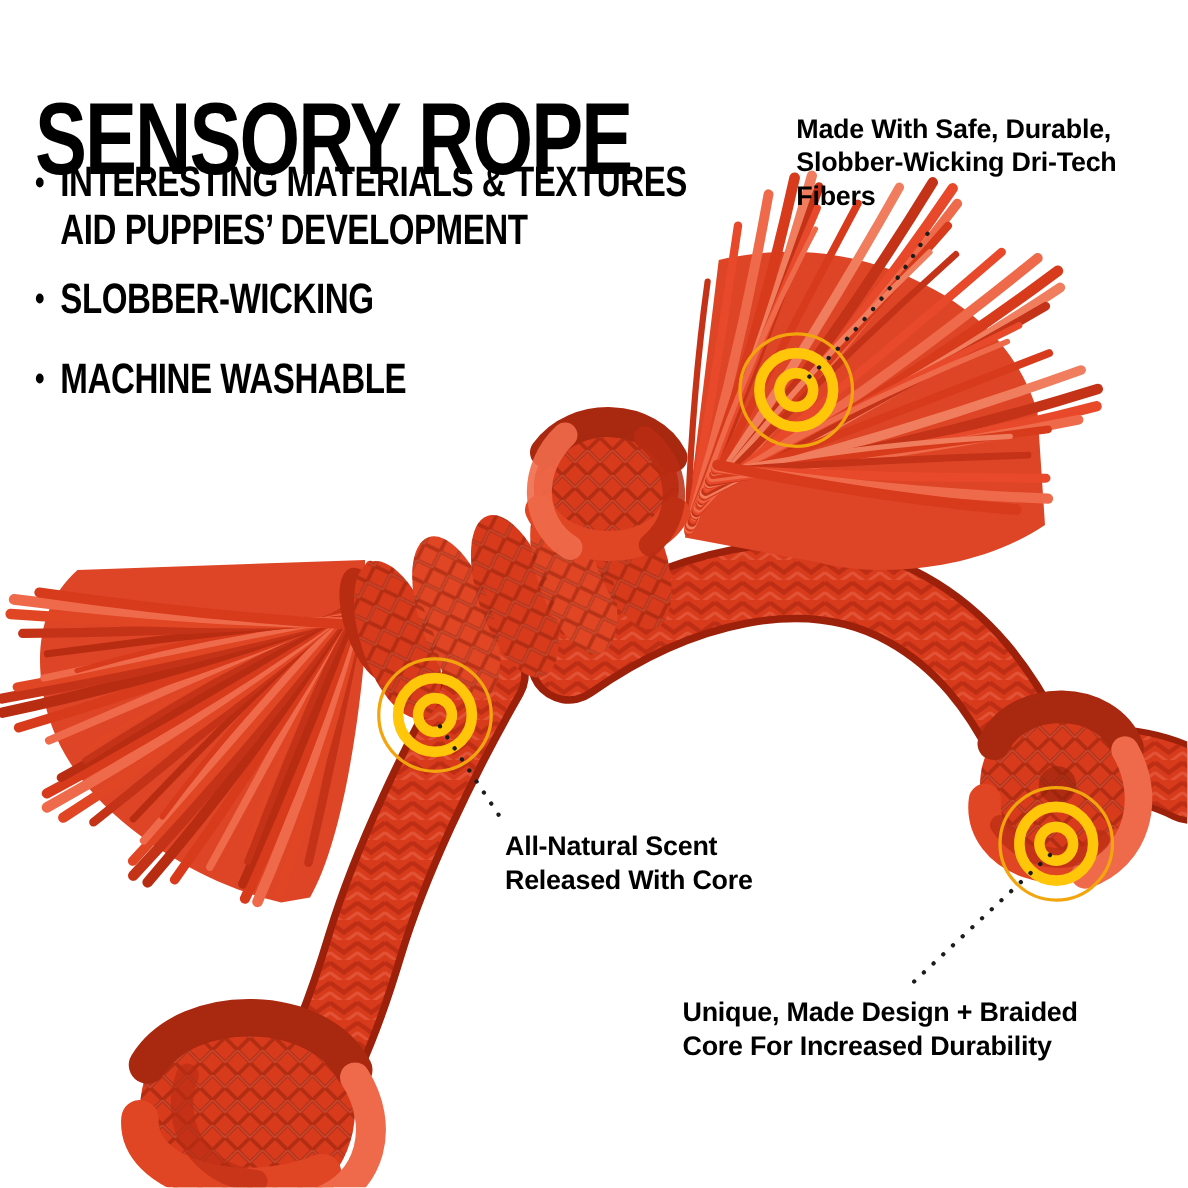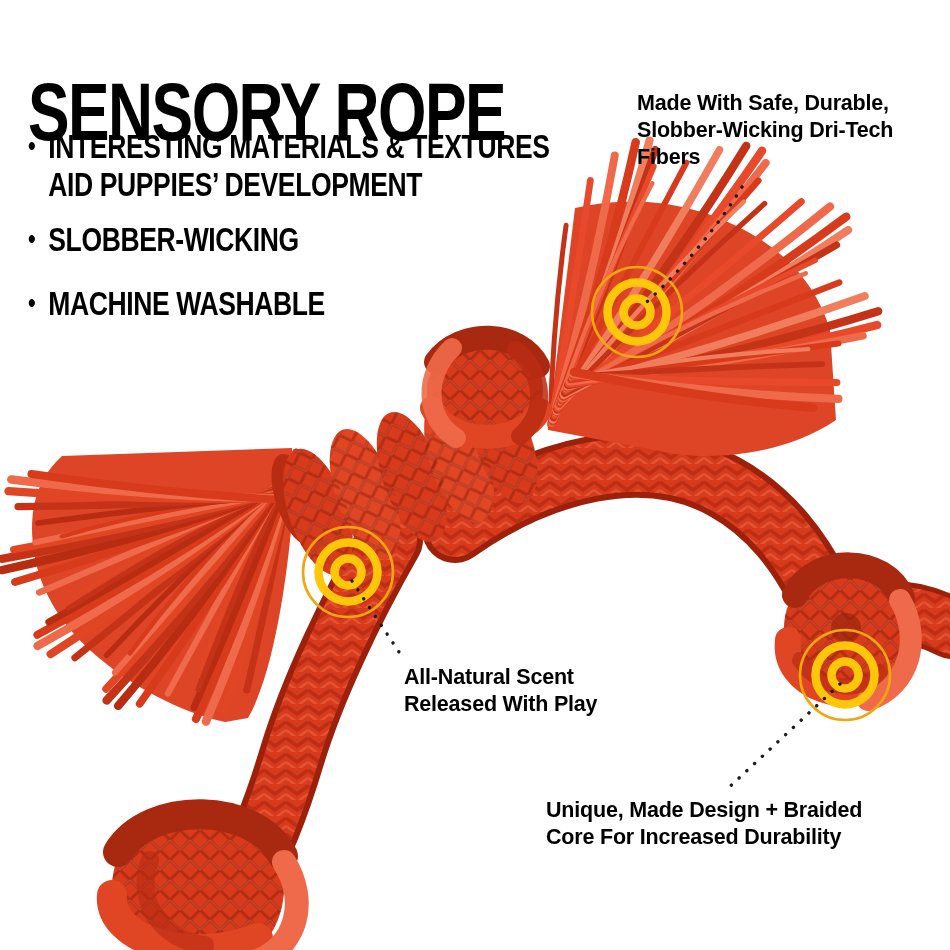--- a/index.html
+++ b/index.html
@@ -210,16 +210,16 @@
       <span class="mark">•</span>
       <span class="ftext">SLOBBER-WICKING</span>
     </li>
     <li>
       <span class="mark">•</span>
       <span class="ftext">MACHINE WASHABLE</span>
     </li>
   </ul>
 
   <div class="callout fibers">Made With Safe, Durable, Slobber-Wicking Dri-Tech Fibers</div>
-  <div class="callout scent">All-Natural Scent Released With Play</div>
+  <div class="callout scent">All-Natural Scent Released With Core</div>
   <div class="callout durability">Unique, Made Design + Braided Core For Increased Durability</div>
 
 </div>
 
 </body></html>

